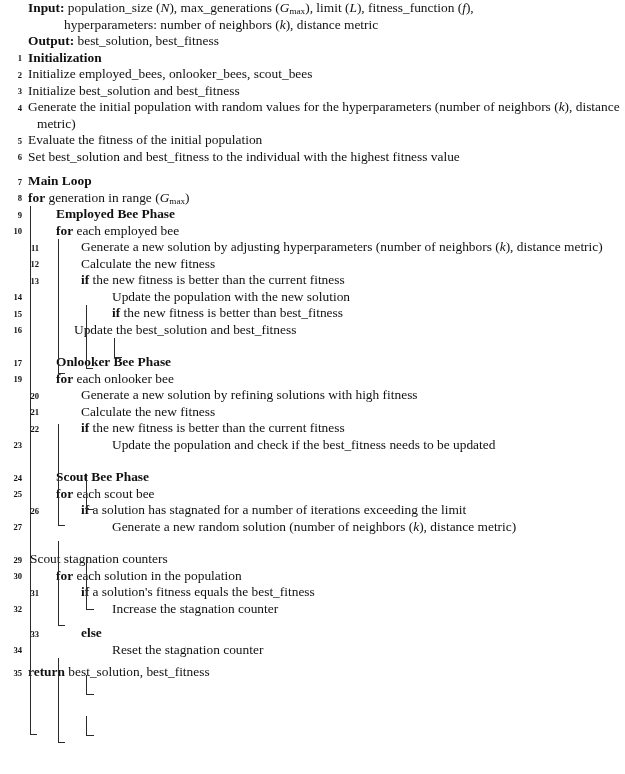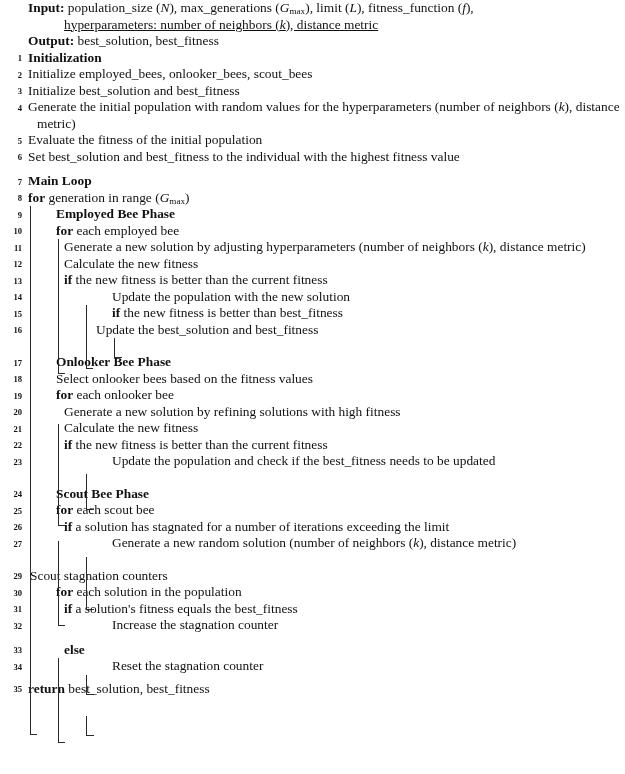--- a/index.html
+++ b/index.html
@@ -13,21 +13,21 @@
   #algo{
     position:relative;
     width:625px;height:774px;
     overflow:hidden;
     font-size:13.4px;
     line-height:16.5px;
   }
 
   
   .hdr{position:relative;padding-left:28px;padding-right:6px;}
-  .hdr .ln2{padding-left:36px;text-decoration:underline;}
+  .hdr .ln2{padding-left:36px;}
 
   
   .row{
     position:relative;
     min-height:16.5px;
     padding-left:28px;
     padding-right:4px;
   }
   .row.gap{margin-top:8px;}
   .num{
@@ -43,21 +43,21 @@
   .txt{
     display:block;
     text-indent:0;
     padding-left:0;
   }
   
   .txt.wrap{padding-left:9px;text-indent:-9px;}
 
   
   .i1{padding-left:56px;}
-  .i2{padding-left:64px;}
+  .i2{padding-left:64px;margin-left:17px;}
   .i3{padding-left:112px;}
 
   b{font-weight:bold;}
   i{font-style:italic;}
   sub{font-size:0.68em;font-style:normal;vertical-align:-0.22em;line-height:0;}
 
   
   .guide{
     position:absolute;
     border-left:1.1px solid #2a2a2a;
@@ -165,34 +165,30 @@
   <div class="row i3">
     <span class="num">14</span>
     <span class="txt">Update the population with the new solution</span>
   </div>
 
   <div class="row i3">
     <span class="num">15</span>
     <span class="txt"><b>if</b> <span>the new fitness is better than best_fitness</span></span>
   </div>
 
-  <div class="row" style="padding-left:96px;">
+  <div class="row" style="padding-left:74px;">
     <span class="num">16</span>
     <span class="txt">Update the best_solution and best_fitness</span>
   </div>
 
   <div class="row i1 gap" style="margin-top:16px;">
     <span class="num">17</span>
     <span class="txt"><b>Onlooker Bee Phase</b></span>
   </div>
 
-  <div class="row i1">
-    <span class="num">18</span>
-    <span class="txt">Select onlooker bees based on the fitness values</span>
-  </div>
 
   <div class="row i1">
     <span class="num">19</span>
     <span class="txt"><b>for</b> <span>each onlooker bee</span></span>
   </div>
 
   <div class="row i2">
     <span class="num">20</span>
     <span class="txt">Generate a new solution by refining solutions with high fitness</span>
   </div>

